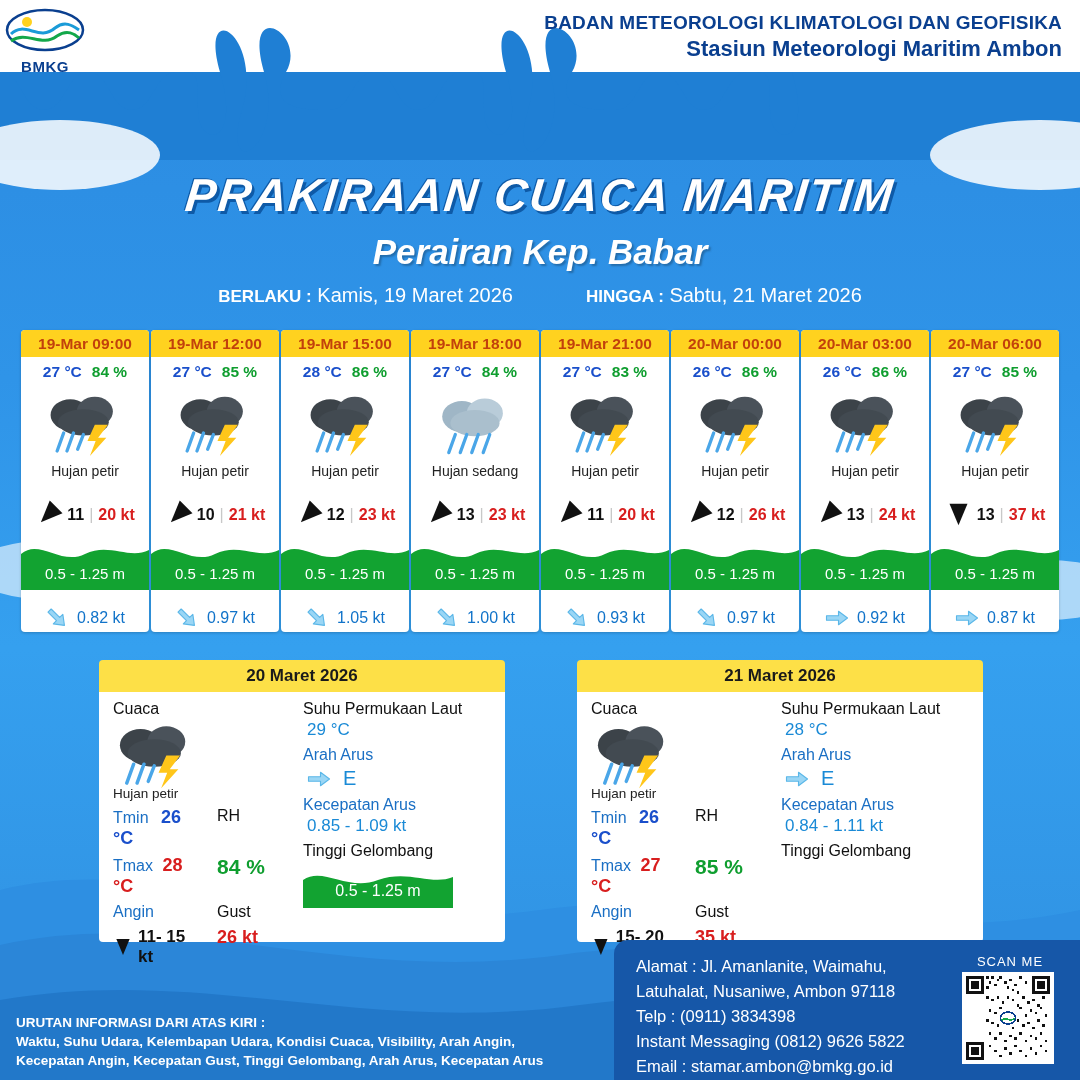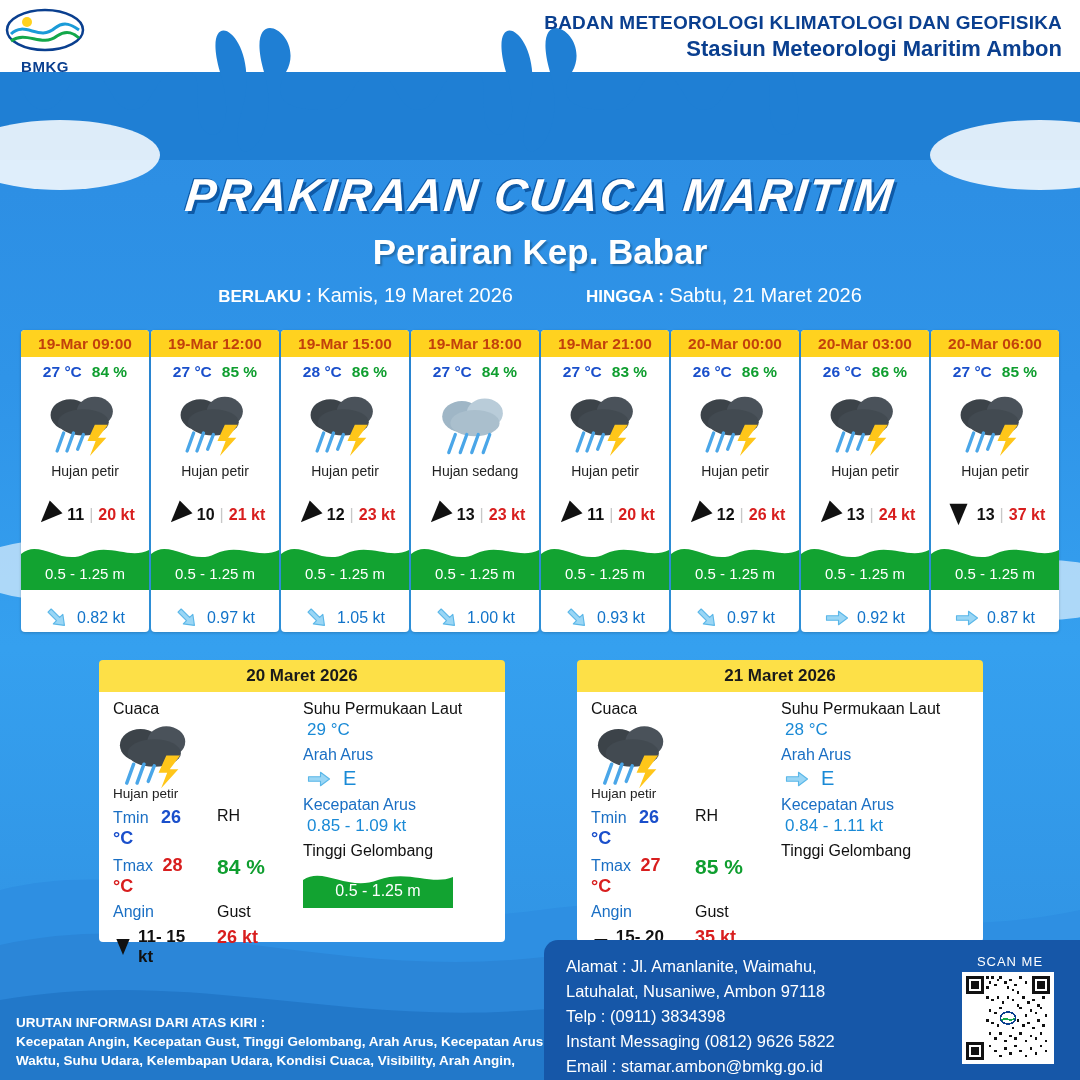--- a/index.html
+++ b/index.html
@@ -44,20 +44,21 @@
     position: absolute; top: 168px; width: 1080px; text-align: center;
     font-size: 46px; font-weight: bold; color: #ffffff; letter-spacing: 2px;
     font-style: italic;
     text-shadow: 3px 3px 0 #0e5aa7, -1px -1px 0 #0e5aa7;
     transform: skewX(-6deg);
   }
   .sub-title {
     position: absolute; top: 232px; width: 1080px; text-align: center;
     font-size: 35px; font-weight: bold; color: #ffffff;
     text-shadow: 2px 2px 2px rgba(0,0,0,.25);
+    font-style: italic;
   }
   .valid-row {
     position:absolute; top: 284px; width: 1080px; text-align:center; color:#fff;
     font-size: 20px;
   }
   .valid-row .lbl { font-weight: bold; font-size: 17px; text-align: right; }
   .valid-row .gap { display:inline-block; width: 62px; }
 
   
   .cards {
@@ -130,21 +131,21 @@
   .grid2 { display:flex; gap: 18px; margin-top: 6px; justify-content: flex-end; }
   .grid2 .c { width: 86px; }
   .wave-pill {
     margin-top: 6px; width: 150px; height: 42px; position: relative; border-radius: 4px;
     display:flex; align-items:flex-end; justify-content:center;
   }
   .wave-pill .t { position: relative; z-index:2; font-size: 16px; padding-bottom: 8px; }
 
   
   .footer-panel {
-    position: absolute; right: 0; bottom: 0; width: 536px; height: 140px;
+    position: absolute; right: 0; bottom: 0; width: 466px; height: 140px;
     background: #1657a8; border-radius: 14px 0 0 0;
     padding: 14px 0 0 22px; color:#ffffff;
   }
   .footer-panel .line { font-size: 16.5px; line-height: 25px; }
   .qr-wrap { position:absolute; right: 22px; top: 14px; width: 96px; text-align:center; }
   .qr-label { color:#fff; font-size: 13px; letter-spacing:1px; margin-bottom: 3px; }
   .qr { width: 92px; height: 92px; background:#fff; padding: 4px; }
   .legend {
     position:absolute; left: 16px; bottom: 10px; width: 600px; color:#ffffff;
     font-size: 13.5px; font-weight: bold; line-height: 19px;
@@ -818,15 +819,15 @@
           <ellipse cx="16.5" cy="16.5" rx="3" ry="2.3" fill="none" stroke="#0a3f8f" stroke-width=".7"></ellipse>
           <path d="M14,17.4 C15.4,15.8 17.5,18.4 19,16.6" fill="none" stroke="#13a84a" stroke-width=".7"></path>
         </g>
       </svg>
     </div>
   </div>
 </div>
 
 <div class="legend">
   <span class="hl">URUTAN INFORMASI DARI ATAS KIRI :</span>
+  <span class="hl">Waktu, Suhu Udara, Kelembapan Udara, Kondisi Cuaca, Visibility, Arah Angin,</span>
   <span class="hl">Kecepatan Angin, Kecepatan Gust, Tinggi Gelombang, Arah Arus, Kecepatan Arus</span>
-  <span class="hl">Waktu, Suhu Udara, Kelembapan Udara, Kondisi Cuaca, Visibility, Arah Angin,</span>
 </div>
 
 </body></html>

